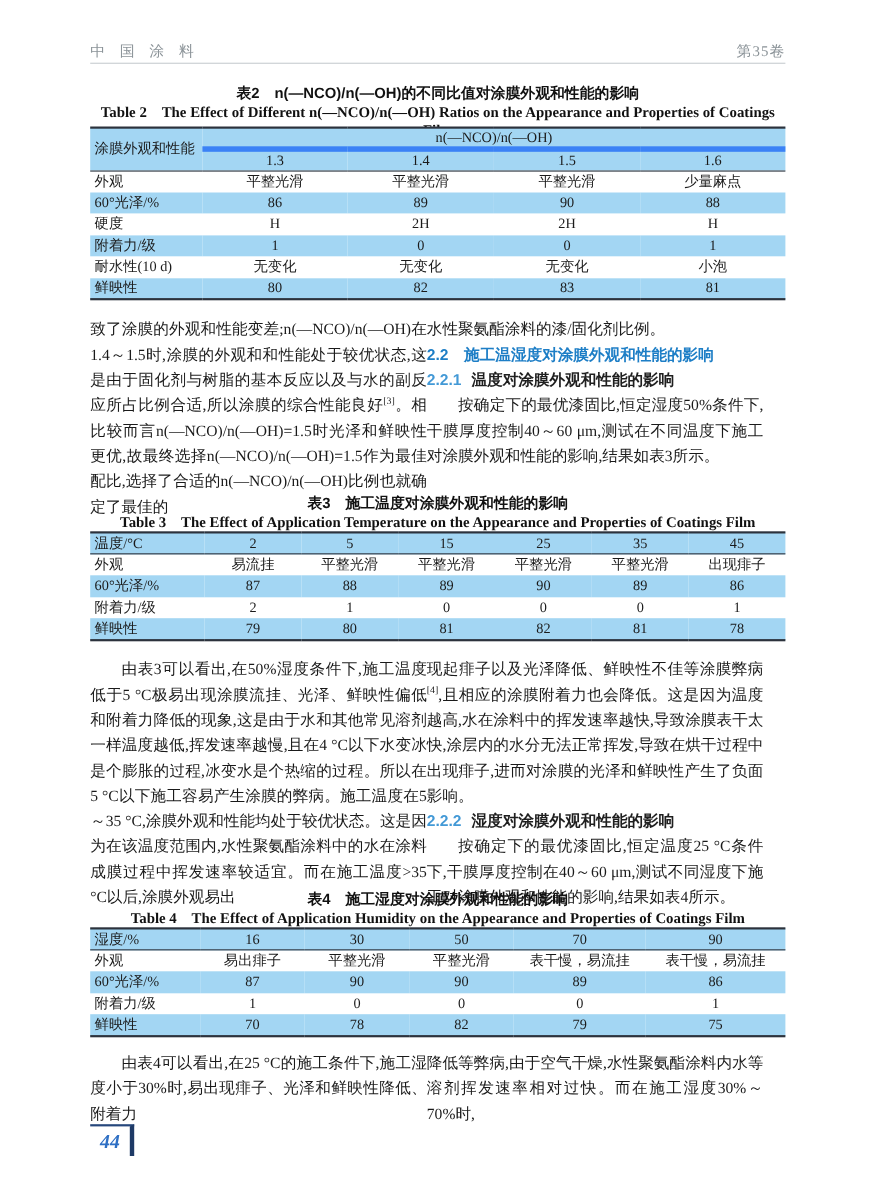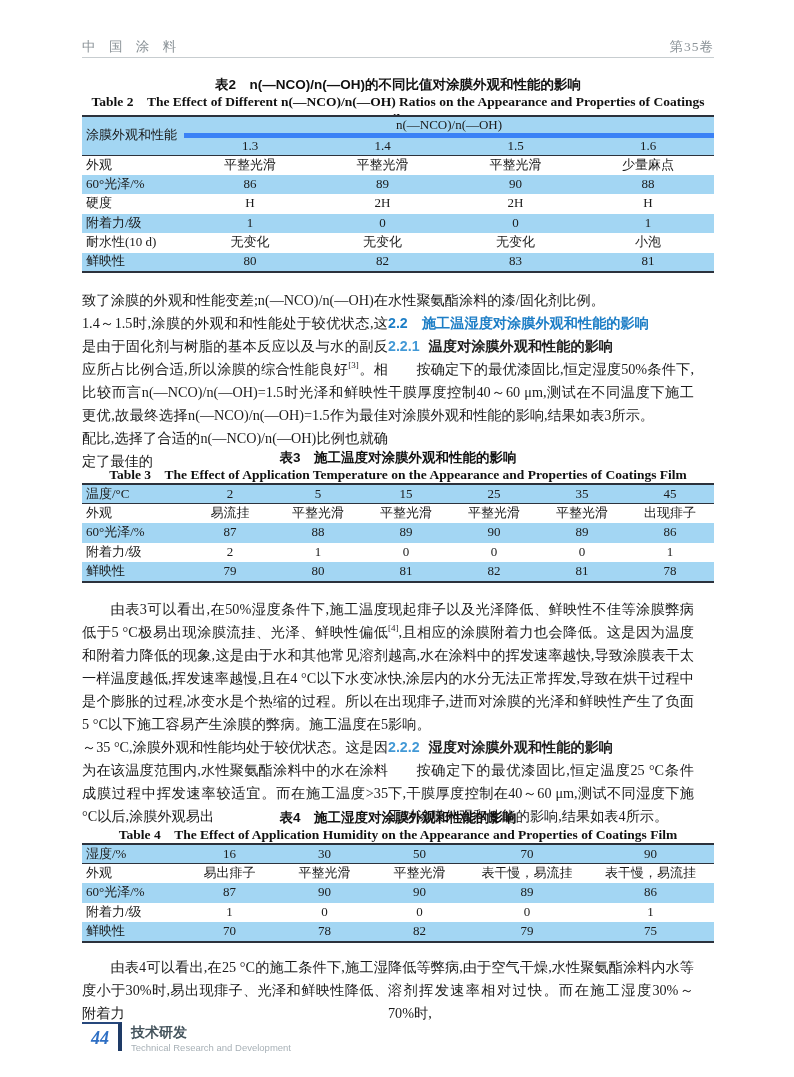--- a/index.html
+++ b/index.html
@@ -293,19 +293,15 @@
     </div>
     <div class="col">
       <p>降低等弊病,由于空气干燥,水性聚氨酯涂料内水等溶剂挥发速率相对过快。而在施工湿度30%～70%时,</p>
     </div>
   </div>
 
   <div class="footer">
     <div class="pn-box">
       <span>44</span>
     </div>
-    <div class="sec-box">
-      <div class="sec-zh">技术研发</div>
-      <div class="sec-en">Technical Research and Development</div>
-    </div>
   </div>
 
 </div>
 
 </body></html>

